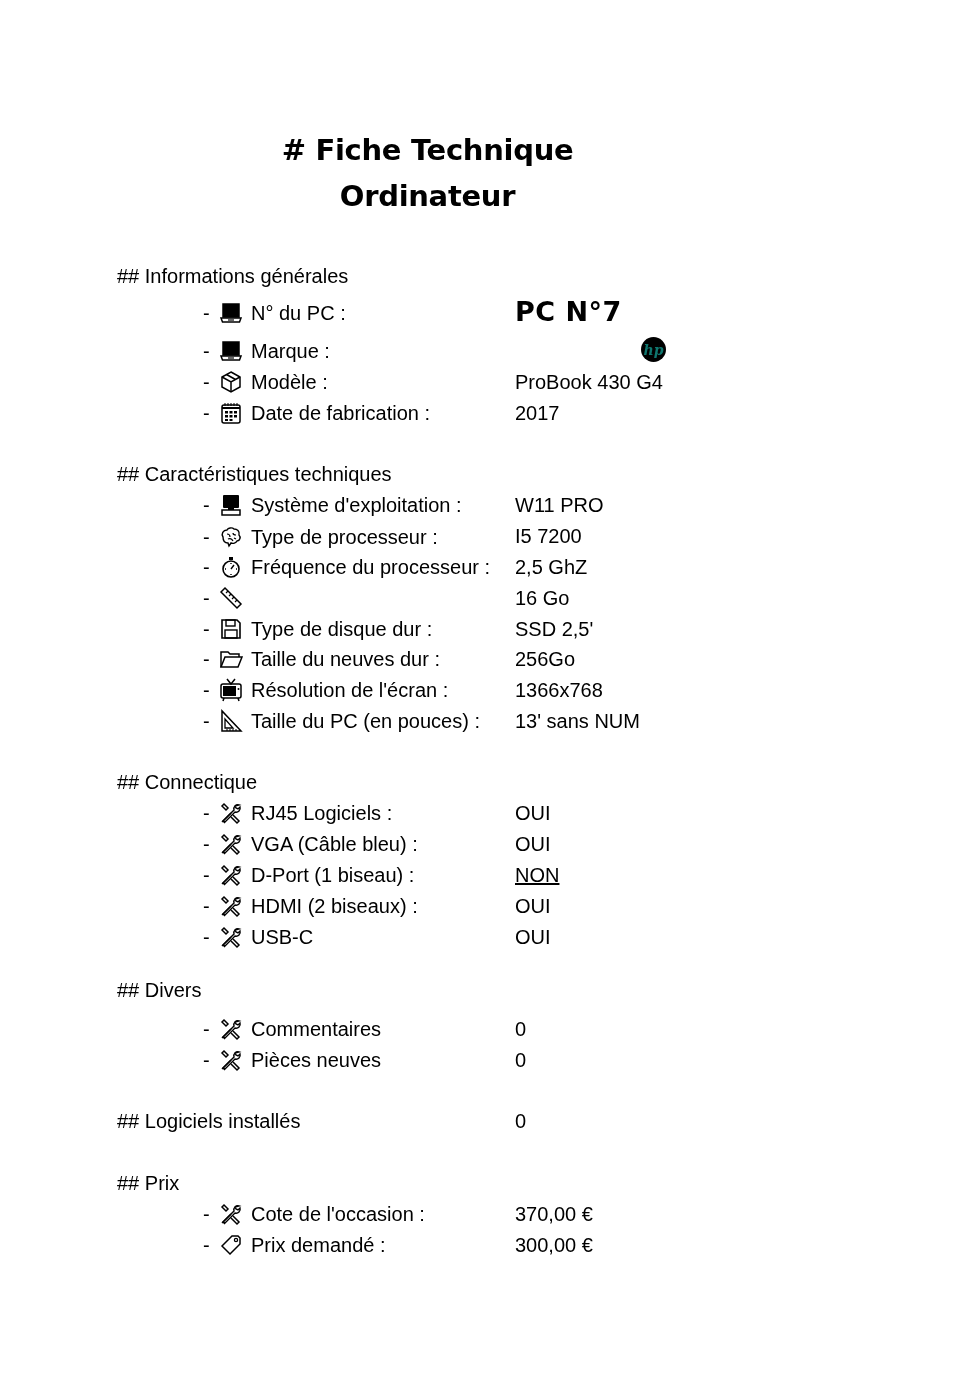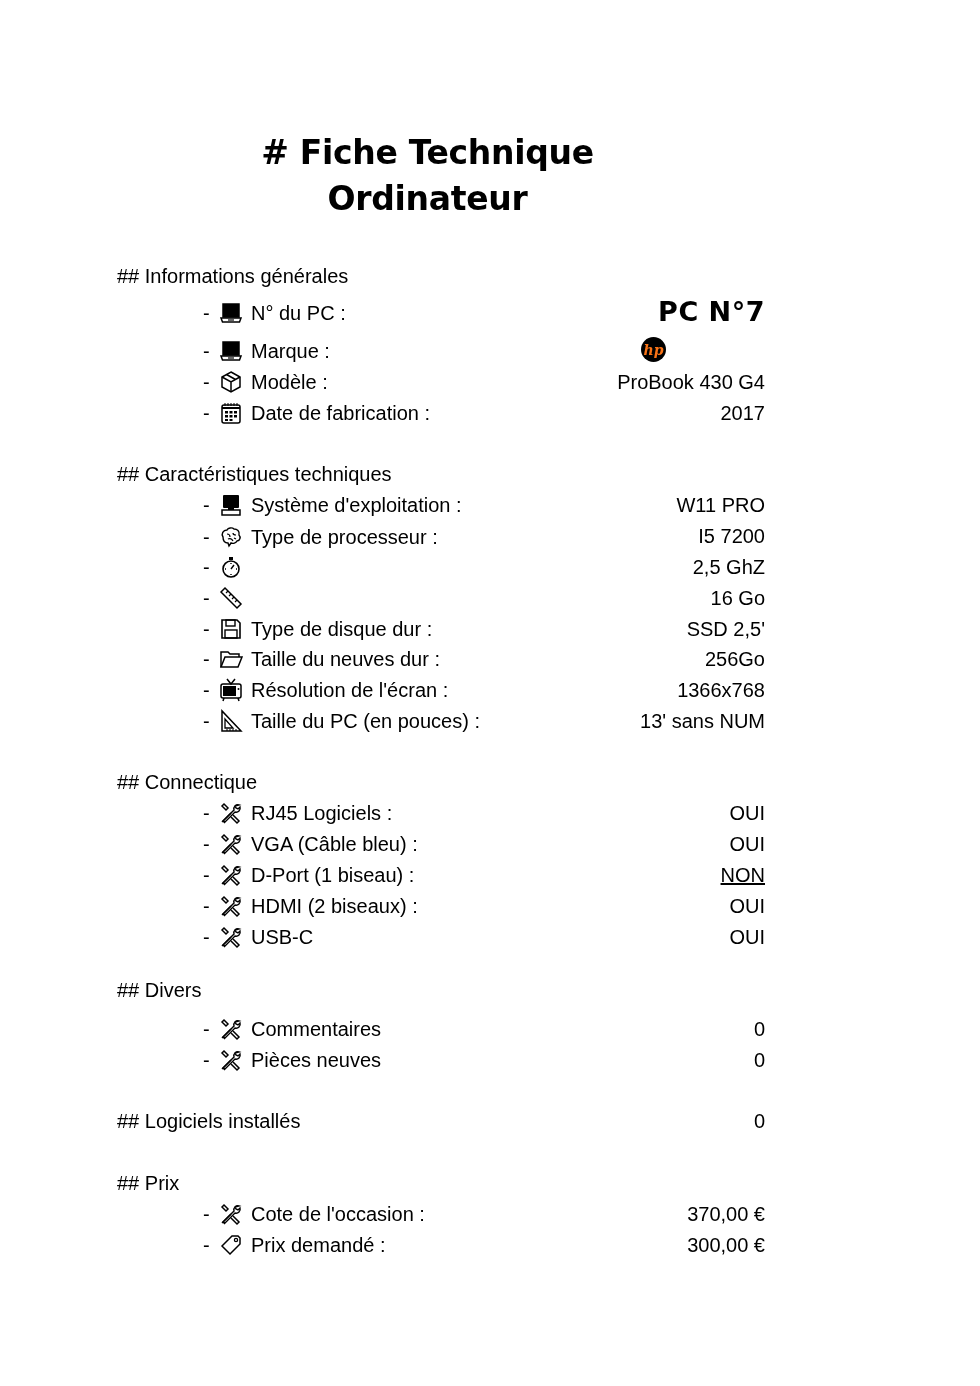--- a/index.html
+++ b/index.html
@@ -1,28 +1,28 @@
 <!DOCTYPE html>
 <html><head>
   <meta charset="utf-8">
   <style>
     html, body { margin: 0; padding: 0; background: #ffffff; }
     body { width: 980px; height: 1386px; position: relative; overflow: hidden;
            font-family: "Liberation Sans", sans-serif; color: #000; }
     .title { position: absolute; left: 0; width: 855px; text-align: center;
-             font-family: "DejaVu Sans", sans-serif; font-weight: bold; font-size: 33px; letter-spacing: -0.3px; }
+             font-family: "DejaVu Sans", sans-serif; font-weight: bold; font-size: 29px; letter-spacing: -0.3px; }
     .section { position: absolute; left: 117px; font-size: 20px; line-height: 24px; white-space: nowrap; }
     .row { position: absolute; left: 203px; height: 26px; display: flex; align-items: center; font-size: 20px; white-space: nowrap; }
     .row .dash { width: 16px; }
     .row .ico { width: 26px; height: 24px; display: inline-flex; align-items: center; justify-content: flex-start; margin-right: 6px; }
     .row .ico svg { width: 24px; height: 24px; }
-    .val { position: absolute; left: 545px; width: 220px; text-align: right; font-size: 20px; line-height: 26px; white-space: nowrap; }
+    .val { position: absolute; left: 515px; width: 220px; text-align: left; font-size: 20px; line-height: 26px; white-space: nowrap; }
     .val.big { font-family: "DejaVu Sans", sans-serif; font-weight: bold; font-size: 27px; letter-spacing: 0.5px; }
     .hp { position: absolute; left: 641px; top: 337px; width: 25px; height: 25px; border-radius: 50%; background: #000;
-          color: #f97316; font-family: "DejaVu Serif", serif; font-style: italic; font-weight: bold; font-size: 14px;
+          color: #0f766e; font-family: "DejaVu Serif", serif; font-style: italic; font-weight: bold; font-size: 14px;
           display: flex; align-items: center; justify-content: center; }
   </style>
 </head>
 <body>
 
 <svg width="0" height="0" style="position:absolute">
   <defs>
     <symbol id="i-laptop" viewBox="0 0 24 24">
       <rect x="4" y="3" width="16" height="13" fill="#000" stroke="#000" stroke-width="1.5"></rect>
       <path d="M2 17h20l-1.5 4h-17z" fill="none" stroke="#000" stroke-width="1.5"></path>
@@ -172,20 +172,21 @@
 </div>
 <div class="val" style="top:523px;">I5 7200</div>
 
 <div class="row" style="top:554px;">
   <span class="dash">-</span>
   <span class="ico">
       <svg>
         <use href="#i-stopwatch"></use>
       </svg>
     </span>
+  <span>Fréquence du processeur :</span>
 </div>
 <div class="val" style="top:554px;">2,5 GhZ</div>
 
 <div class="row" style="top:585px;">
   <span class="dash">-</span>
   <span class="ico">
       <svg>
         <use href="#i-ruler"></use>
       </svg>
     </span>

